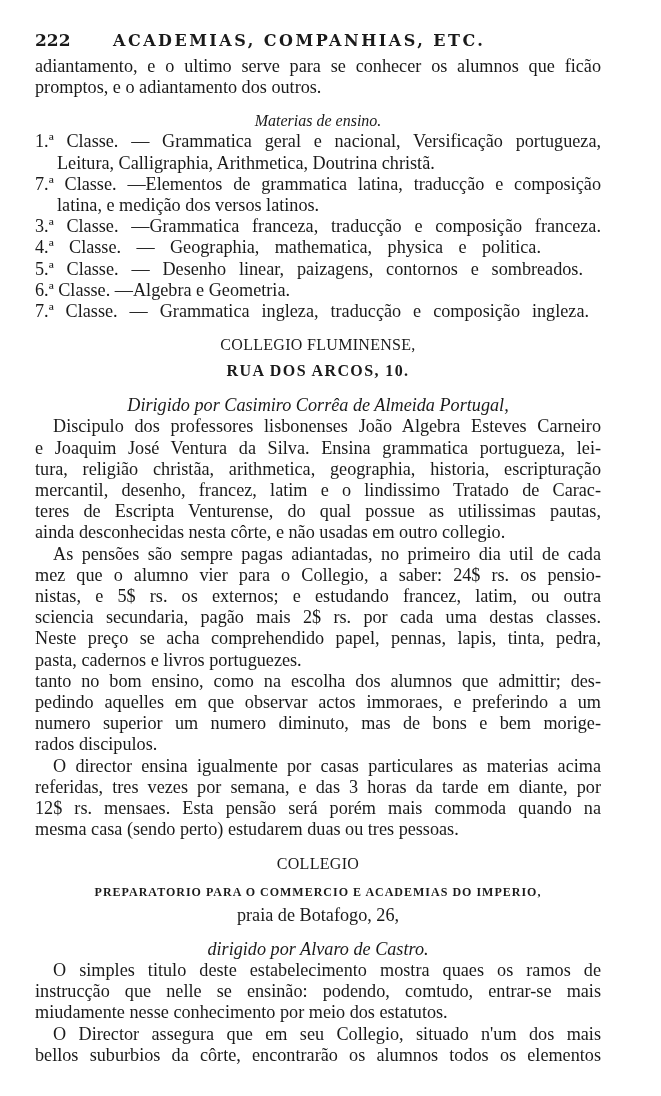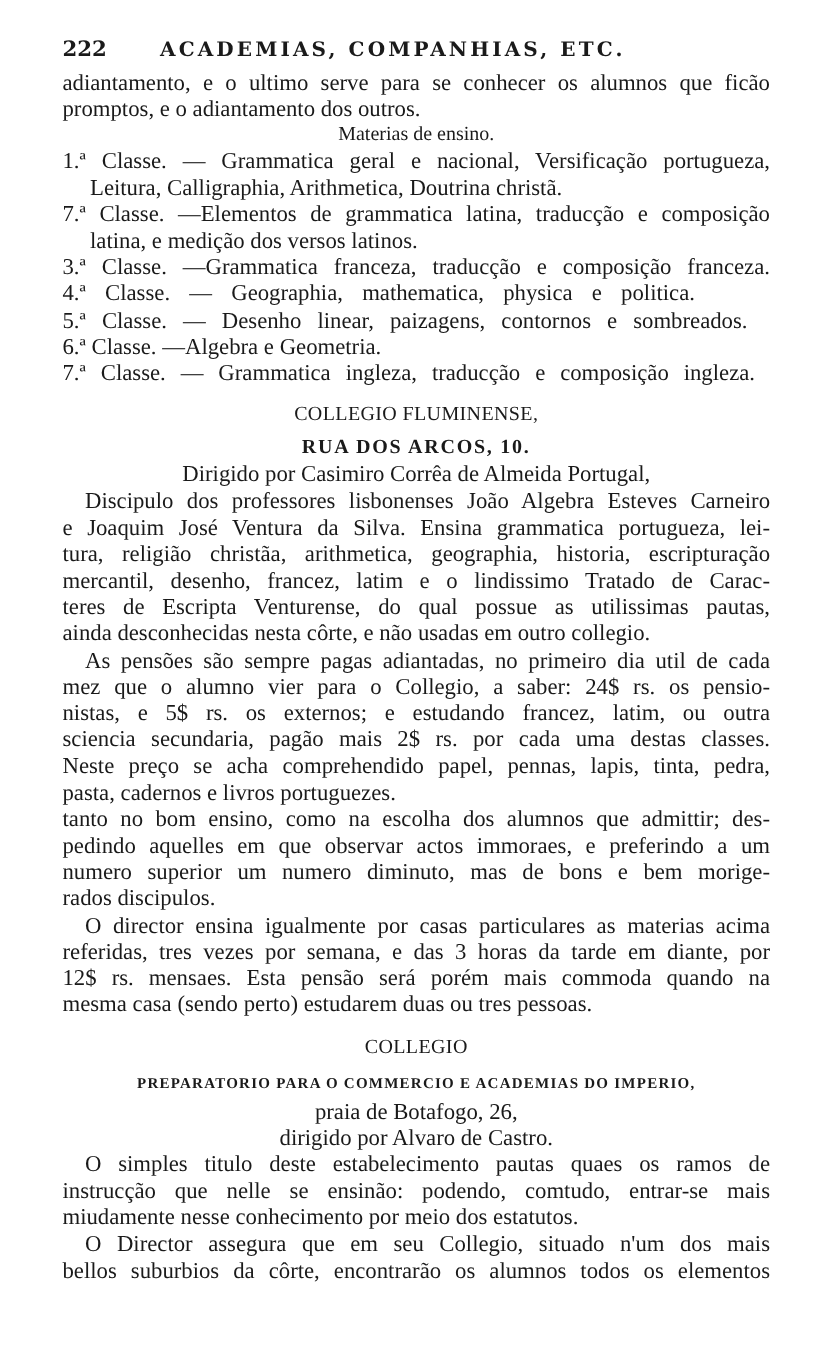--- a/index.html
+++ b/index.html
@@ -1,27 +1,27 @@
 <!DOCTYPE html>
 <html><head>
 <meta charset="utf-8">
 <style>
   html,body{margin:0;padding:0;background:#fff;}
   body{width:661px;height:1096px;overflow:hidden;position:relative;
     font-family:"Liberation Serif","DejaVu Serif",serif;color:#1a1a1a;}
-  .page{position:absolute;left:50px;top:30px;width:566px;}
+  .page{position:absolute;left:35px;top:30px;width:566px;}
   .hdr{display:flex;align-items:baseline;height:26px;font-family:"DejaVu Serif",serif;font-weight:bold;}
   .hdr .num{font-size:17px;width:78px;}
   .hdr .title{font-size:16px;letter-spacing:2.5px;}
   .ln{font-size:18.2px;line-height:21.2px;white-space:nowrap;text-align:justify;text-align-last:justify;}
   .ln.last{text-align-last:left;}
   .ind{padding-left:18px;}
   .hang{padding-left:22px;}
   .center{text-align:center;text-align-last:center;}
-  .it{}
+  .it{font-style:italic;margin-top:13px;}
   .h2{font-size:16px;line-height:30px;text-align:center;letter-spacing:0.3px;}
   .sc{font-size:16px;letter-spacing:1.4px;line-height:22px;text-align:center;font-weight:bold;}
   .sc2{font-size:12px;letter-spacing:1px;line-height:26px;text-align:center;font-weight:bold;}
   .gap{height:8px;}
 </style>
 </head>
 <body>
 
 <div class="page">
   <div class="hdr">
@@ -80,21 +80,21 @@
     <div class="ln last">mesma casa (sendo perto) estudarem duas ou tres pessoas.</div>
   </div>
 
   <div class="gap"></div>
   <div class="h2">COLLEGIO</div>
   <div class="sc2">PREPARATORIO PARA O COMMERCIO E ACADEMIAS DO IMPERIO,</div>
   <div class="ln center">praia de Botafogo, 26,</div>
   <div class="ln center it">dirigido por Alvaro de Castro.</div>
 
   <div>
-    <div class="ln ind">O simples titulo deste estabelecimento pautas quaes os ramos de</div>
+    <div class="ln ind">O simples titulo deste estabelecimento mostra quaes os ramos de</div>
     <div class="ln">instrucção que nelle se ensinão: podendo, comtudo, entrar-se mais</div>
     <div class="ln last">miudamente nesse conhecimento por meio dos estatutos.</div>
   </div>
   <div>
     <div class="ln ind">O Director assegura que em seu Collegio, situado n'um dos mais</div>
     <div class="ln">bellos suburbios da côrte, encontrarão os alumnos todos os elementos</div>
   </div>
 </div>
 
 </body></html>

